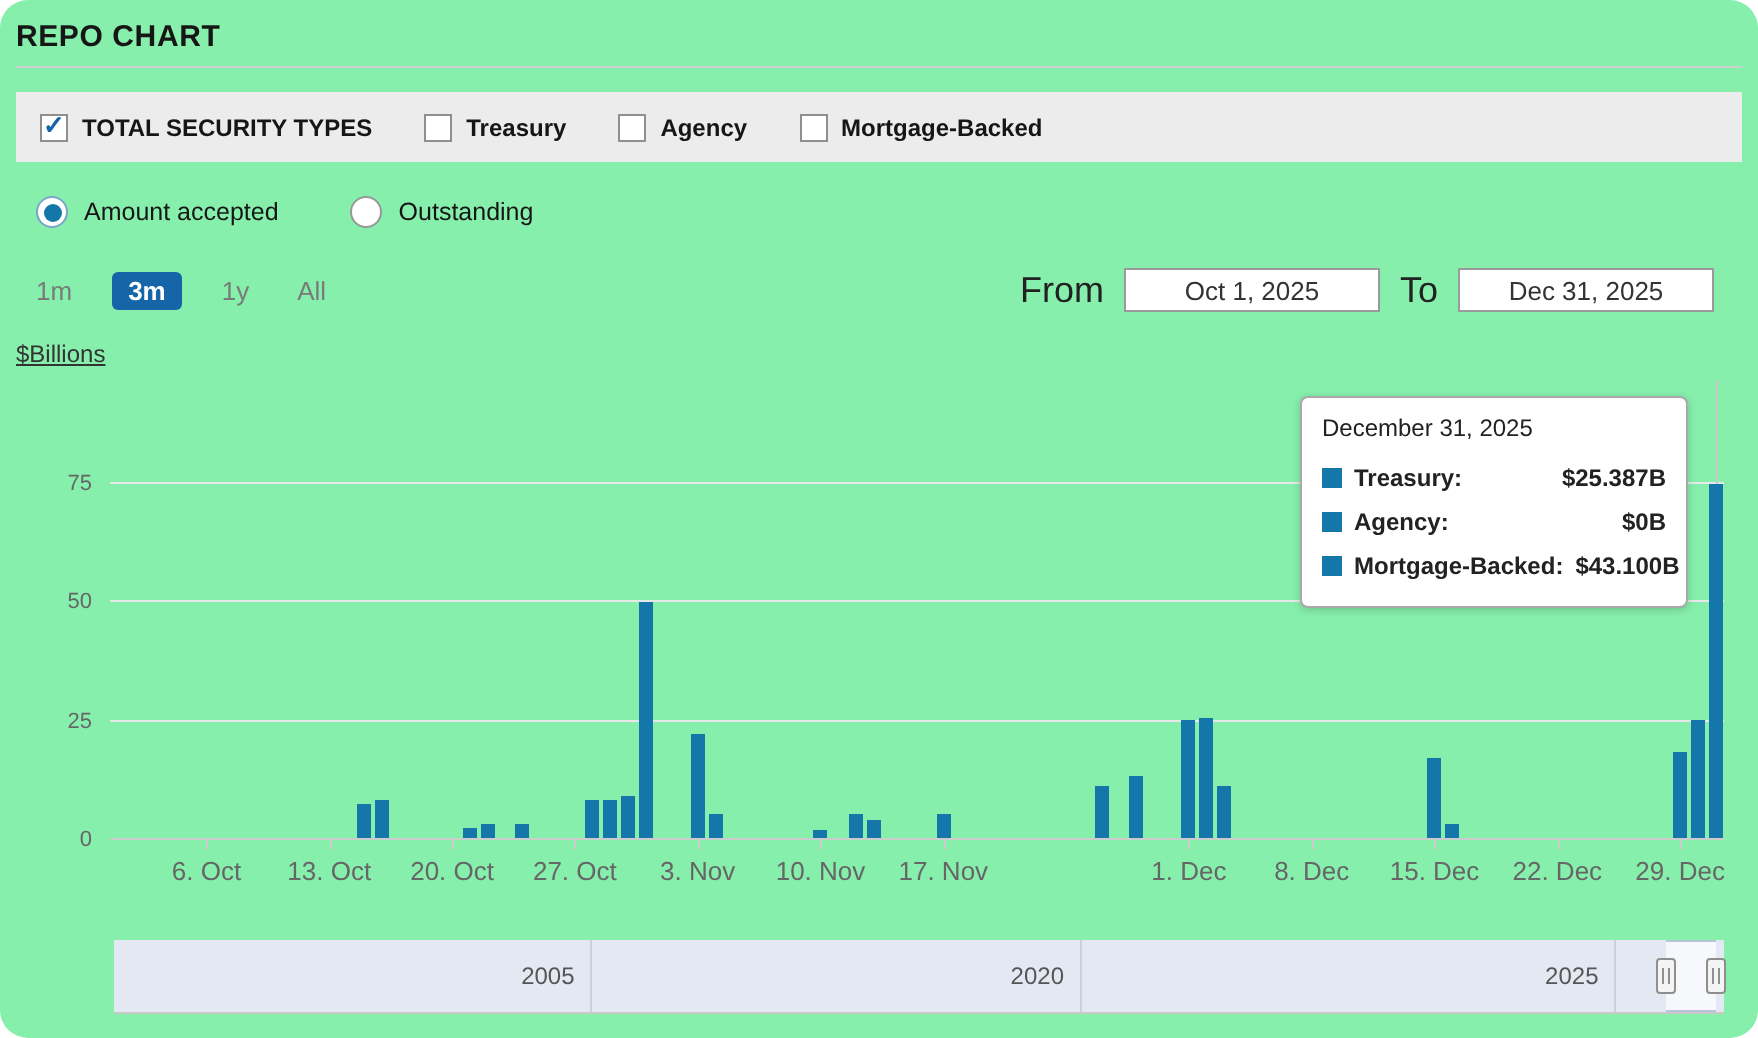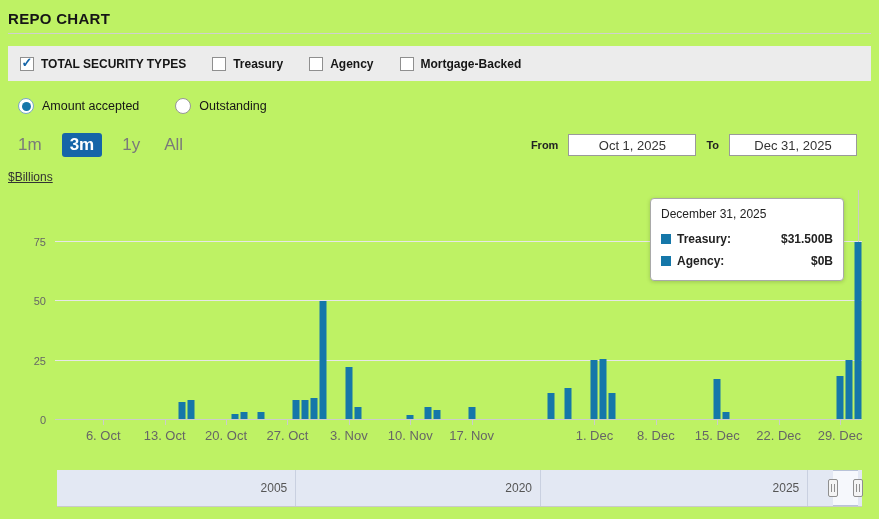--- a/index.html
+++ b/index.html
@@ -2,22 +2,22 @@
 <html style="--bar-color: #1577a9; --accent: #1565a8; --nav-bg: #e3e8f3;"><head>
 <meta charset="utf-8">
 <style>
   :root{
     --bar-color:#1577a9;
     --accent:#1565a8;
     --nav-bg:#e3e8f3;
   }
   html,body{margin:0;padding:0;background:#fff;}
   #app{
-    position:relative;width:879px;height:519px;background:#bef264;overflow:hidden;
-    font-family:"Liberation Sans",sans-serif;color:#1a1a1a;
+    position:relative;width:879px;height:519px;background:#86efac;overflow:hidden;
+    font-family:"Liberation Sans",sans-serif;color:#1a1a1a;border-radius:14px;
   }
   .page-title{position:absolute;top:10px;left:8px;font-size:15px;font-weight:bold;letter-spacing:.3px;color:#161616;}
   .title-rule{position:absolute;top:33px;left:8px;right:8px;border-top:1px solid #cfcfcf;}
 
   
   .options-bar{position:absolute;top:46px;left:8px;right:8px;height:35px;background:#ececec;
     display:flex;align-items:center;padding:0 12px;box-sizing:border-box;}
   .select-options{width:165px;line-height:1.25;}
   .so-line1{font-size:11px;color:#333;}
   .so-line2{font-size:10px;color:#444;}
@@ -32,24 +32,24 @@
   .radio-item{display:flex;align-items:center;cursor:pointer;}
   .radio{width:16px;height:16px;border:1px solid #979797;border-radius:50%;background:#fff;box-sizing:border-box;
     display:inline-flex;align-items:center;justify-content:center;}
   .radio.selected{border-color:#7aa7c7;}
   .radio.selected::after{content:"";width:9px;height:9px;border-radius:50%;background:var(--bar-color);}
   .radio-label{font-size:12.5px;color:#161616;margin-left:8px;white-space:nowrap;}
 
   
   .range-row{position:absolute;top:133px;left:14px;right:22px;height:24px;}
   .range-buttons{position:absolute;left:0;top:0;display:flex;align-items:center;gap:16px;height:24px;}
-  .range-btn{font-size:17px;color:#7a7a7a;cursor:pointer;padding:2px 4px;}
+  .range-btn{font-size:13px;color:#7a7a7a;cursor:pointer;padding:2px 4px;}
   .range-btn.selected{background:var(--accent);color:#fff;font-weight:bold;border-radius:3px;padding:2px 8px;}
   .fromto{position:absolute;right:0;top:0;display:flex;align-items:center;gap:10px;height:24px;}
-  .ft-label{font-size:11px;font-weight:bold;color:#222;}
+  .ft-label{font-size:18px;font-weight:normal;color:#222;}
   .date-input{width:128px;height:22px;border:1px solid #9a9a9a;font-size:13px;text-align:center;color:#333;
     font-family:"Liberation Sans",sans-serif;box-sizing:border-box;background:#fff;}
 
   
   .y-title{position:absolute;top:170px;left:8px;font-size:12px;color:#333;text-decoration:underline;}
   .chart{position:absolute;left:55px;right:17px;top:190px;height:230px;}
   .plot{position:absolute;inset:0;}
   .gridline{position:absolute;left:0;right:0;height:1px;background:#e7e7e7;}
   .gridline.zero{background:#cccccc;}
   .ylabel{position:absolute;right:calc(100% + 9px);transform:translateY(50%);font-size:11px;color:#666;}
@@ -191,26 +191,31 @@
         <div class="bar" style="left: 97.2826%; height: 18.5567%;"></div>
         <div class="bar" style="left: 98.3696%; height: 25.7732%;"></div>
         <div class="bar" style="left: 99.4565%; height: 76.9072%;"></div>
         <div class="crosshair" style="left: 99.4565%;"></div>
       </div>
     <div class="tooltip">
       <div class="tt-title">December 31, 2025</div>
       <div class="tt-row">
         <span class="tt-icon"></span>
         <span class="tt-name">Treasury:</span>
-        <span class="tt-val">$31.500B</span>
+        <span class="tt-val">$25.387B</span>
       </div>
       <div class="tt-row">
         <span class="tt-icon"></span>
         <span class="tt-name">Agency:</span>
         <span class="tt-val">$0B</span>
+      </div>
+      <div class="tt-row">
+        <span class="tt-icon"></span>
+        <span class="tt-name">Mortgage-Backed:</span>
+        <span class="tt-val">$43.100B</span>
       </div>
     </div>
   </div>
 
   <div class="navigator">
     <div class="nav-window" style="left: 96.4%; width: 3.1%;"></div>
     <div class="nav-handle" id="nav-handle-left" style="left: 96.4%;">
         <i></i>
         <i></i>
       </div>

